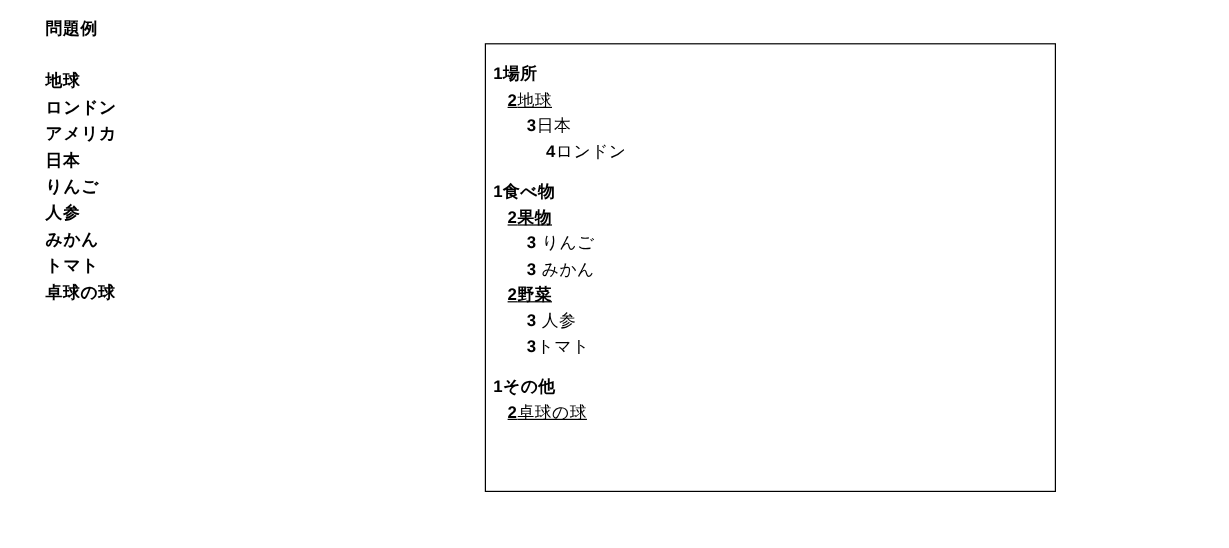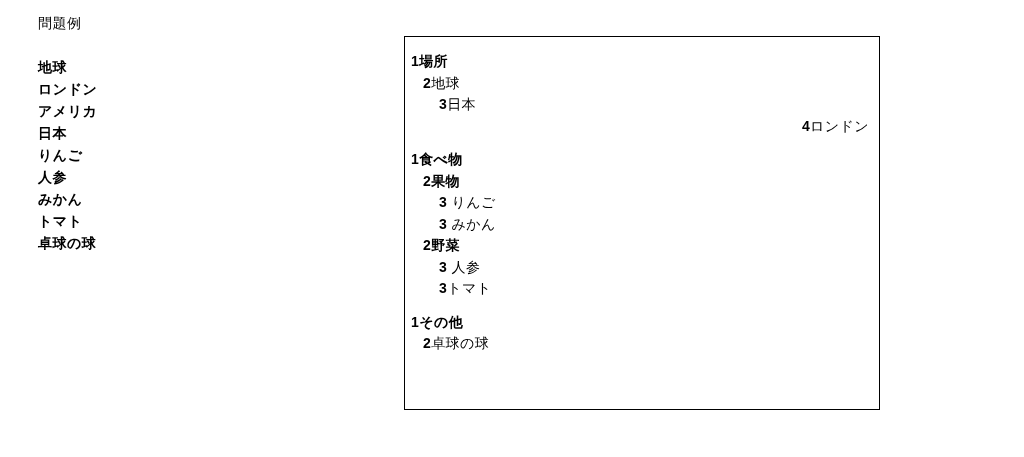--- a/index.html
+++ b/index.html
@@ -23,21 +23,21 @@
 
   
   .left-col {
     position: absolute;
     left: 38px;
     top: 12px;
     width: 320px;
   }
   .left-col .heading {
     font-size: 14px;
-    font-weight: normal;
+    font-weight: bold;
     line-height: 22px;
     letter-spacing: 0.5px;
   }
   .left-col .sub-heading {
     font-size: 14px;
     font-weight: bold;
     line-height: 22px;
     letter-spacing: 0.5px;
   }
   .word-list {
@@ -77,23 +77,23 @@
   .ans-line {
     font-size: 14px;
     line-height: 21.5px;
     letter-spacing: 0.4px;
     white-space: pre;
   }
   .ans-line.bold {
     font-weight: bold;
   }
   .ans-line.lvl1 { padding-left: 2px; }
-  .ans-line.lvl2 { padding-left: 14px; }
+  .ans-line.lvl2 { padding-left: 14px; text-decoration: underline; }
   .ans-line.lvl3 { padding-left: 30px; }
-  .ans-line.lvl4 { padding-left: 46px; text-align: right; }
+  .ans-line.lvl4 { padding-left: 46px; }
   .ans-spacer {
     height: 12px;
   }
   .num {
     font-weight: bold;
   }
 </style>
 </head>
 <body>
 

